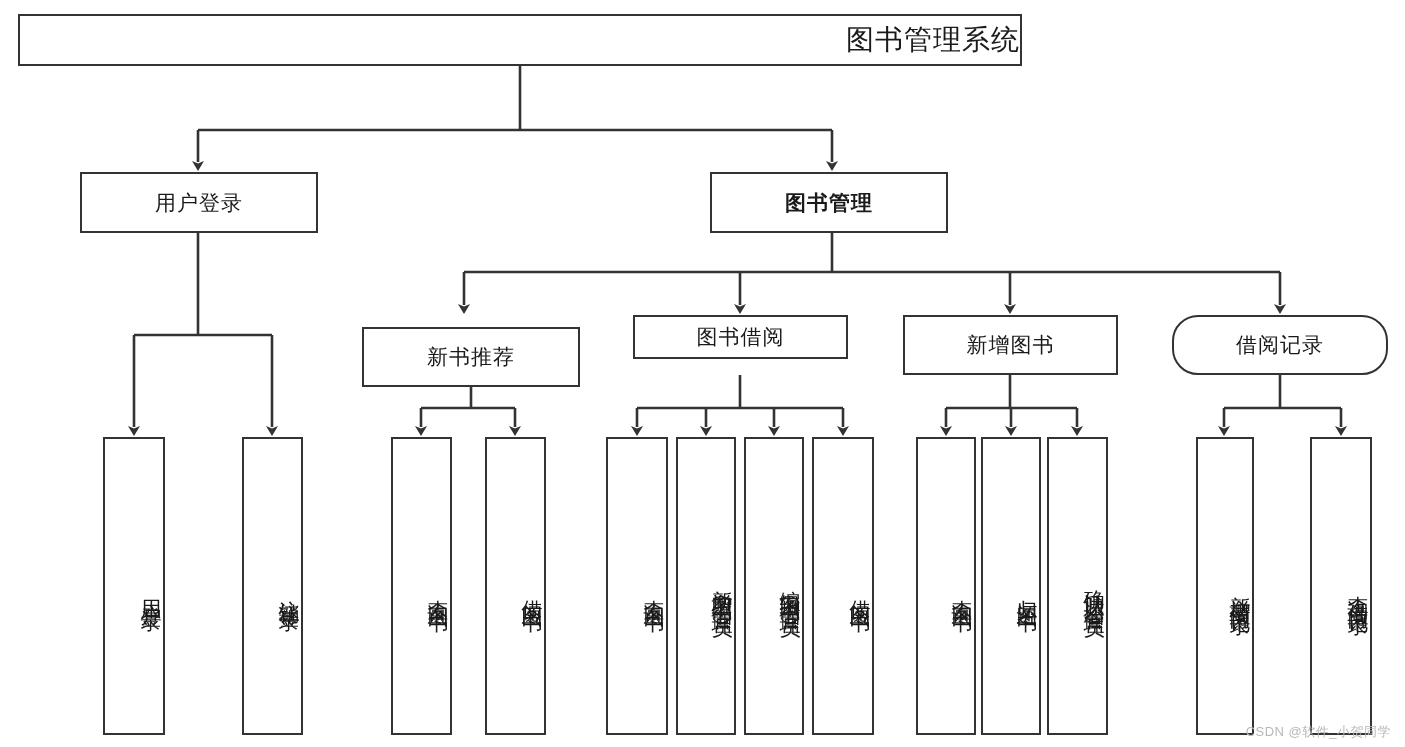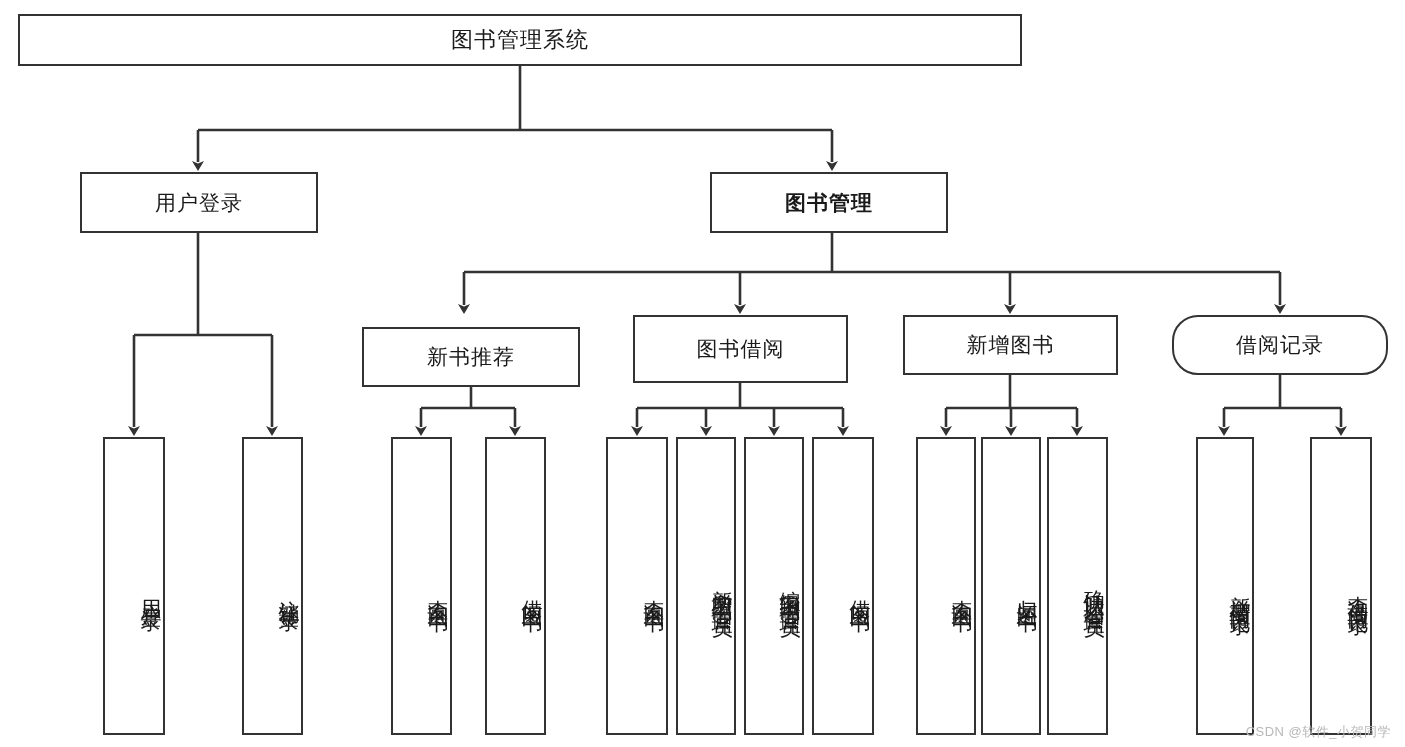--- a/index.html
+++ b/index.html
@@ -11,21 +11,21 @@
     position:absolute;
     box-sizing:border-box;
     border:2px solid #333333;
     background:#ffffff;
     display:flex;
     align-items:center;
     justify-content:center;
     color:#1a1a1a;
   }
   .node.horiz{font-size:21px;letter-spacing:1px;line-height:1.2;}
-  .node.root{font-size:22px;letter-spacing:1px;}
+  .node.root{font-size:28px;letter-spacing:1px;justify-content:flex-end;}
   .node.vert{
     writing-mode:vertical-rl;
     text-orientation:upright;
     font-size:21px;
     letter-spacing:4px;
     line-height:1.1;
     padding-top:10px;
     align-items:flex-start;
     justify-content:center;
   }
@@ -103,21 +103,21 @@
   <div class="node horiz" style="left:80px;top:172px;width:238px;height:61px;">
     <span>用户登录</span>
   </div>
   <div class="node horiz" style="left:710px;top:172px;width:238px;height:61px;font-weight:bold;">
     <span>图书管理</span>
   </div>
 
   <div class="node horiz" style="left:362px;top:315px;width:218px;height:60px;margin-top:12px;">
     <span>新书推荐</span>
   </div>
-  <div class="node horiz" style="left:633px;top:315px;width:215px;height:68px;">
+  <div class="node horiz" style="left:633px;top:315px;width:215px;height:44px;">
     <span>图书借阅</span>
   </div>
   <div class="node horiz" style="left:903px;top:315px;width:215px;height:60px;">
     <span>新增图书</span>
   </div>
   <div class="node horiz" style="left:1172px;top:315px;width:216px;height:60px;border-radius:26px;">
     <span>借阅记录</span>
   </div>
 
   <div class="node vert" style="left:103px;top:437px;width:62px;height:298px;">

